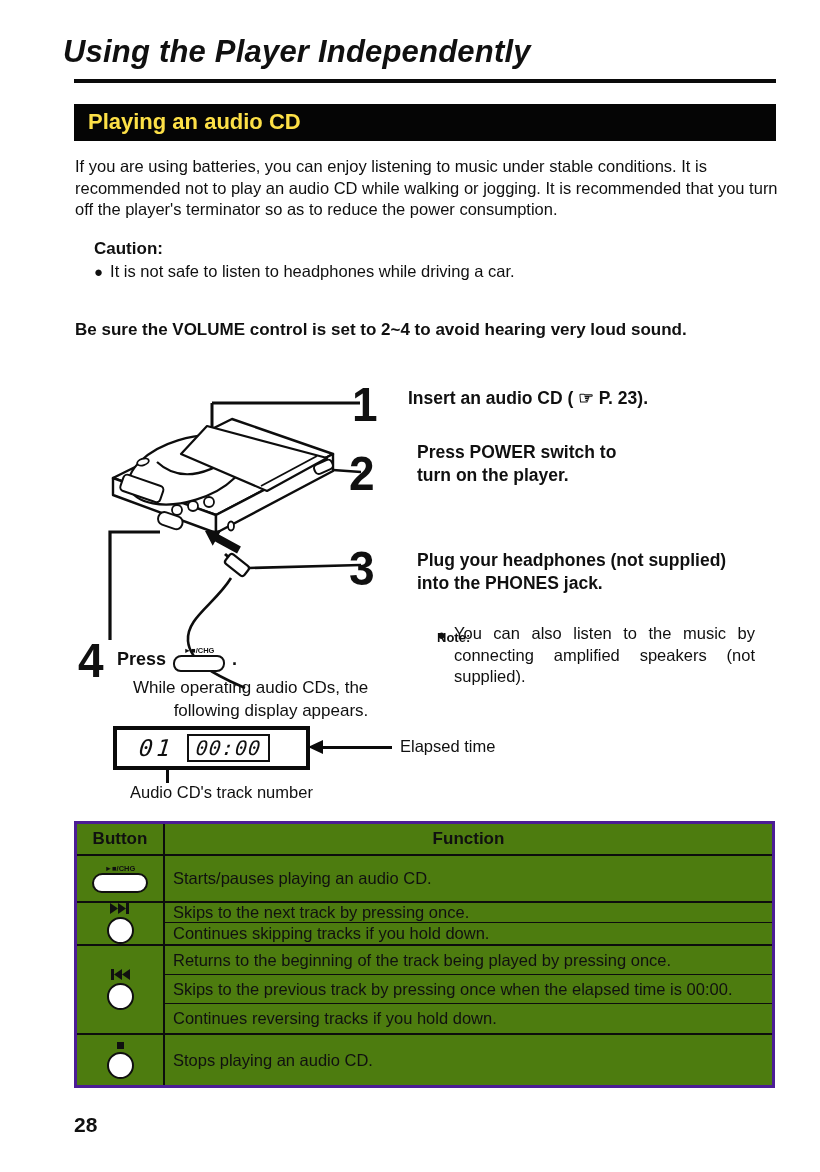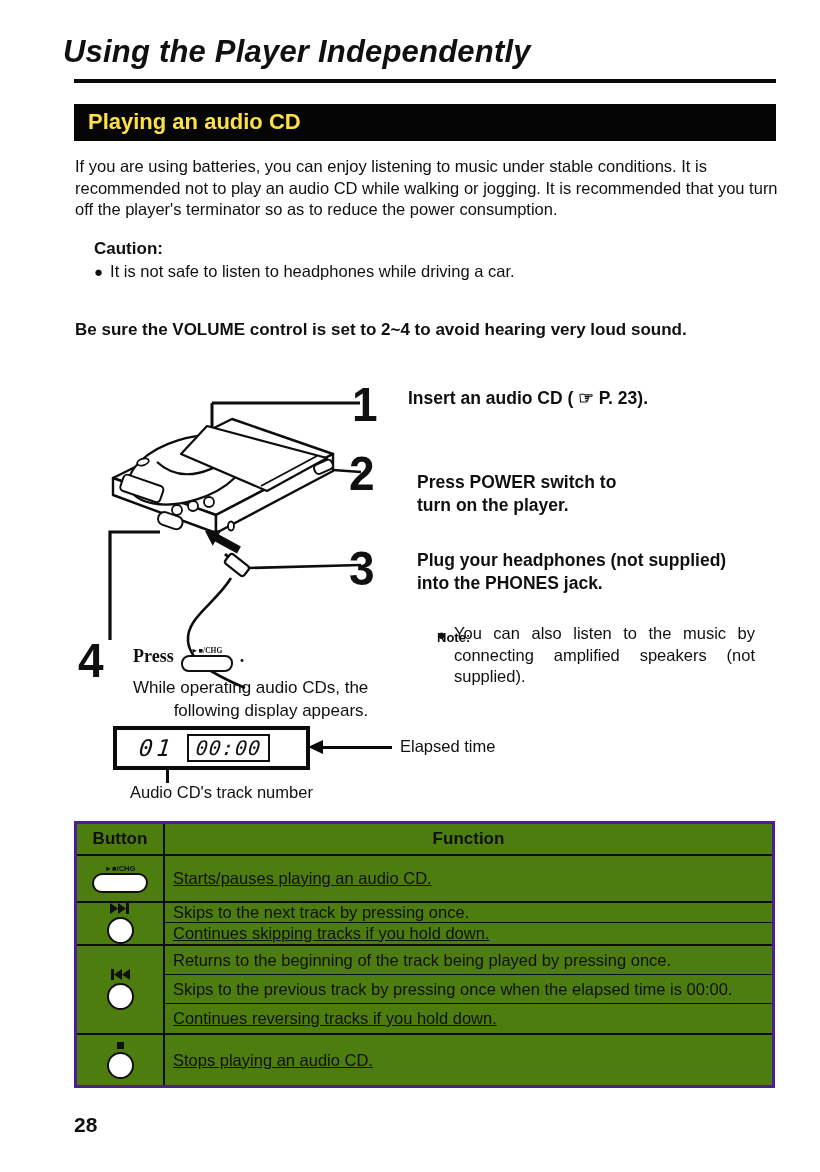--- a/index.html
+++ b/index.html
@@ -22,22 +22,22 @@
   .caution-h { left:94px; top:239px; font-size:17px; font-weight:bold; }
   .caution-line { left:94px; top:262px; font-size:16.5px; }
   .caution-line .bullet, .note-bullet-char { font-size:15px; margin-right:7px; }
   .volume-notice { left:75px; top:320px; font-size:17px; font-weight:bold; }
   .step-num { font-size:46px; font-weight:bold; line-height:1; transform:scaleY(1.05); }
   .step-text { font-size:17.5px; font-weight:bold; line-height:23px; }
   .note-h { left:437px; top:630px; font-size:13px; font-weight:bold; }
   .note-body { left:437px; top:623px; width:318px; font-size:16.5px; line-height:21.5px;
     text-align:justify; padding-left:17px; }
   .note-bullet-char { position:absolute; left:0; top:1px; }
-  .press-line { left:133px; top:646px; display:flex; align-items:flex-start; gap:7px;
-    font-size:18px; font-weight:bold;font-family:Liberation Serif, serif; }
+  .press-line { left:117px; top:646px; display:flex; align-items:center; gap:7px;
+    font-size:18px; font-weight:bold; }
   .s4-sub { left:133px; top:677px; font-size:17px; line-height:22.5px;text-align:right; }
   .pill-wrap { display:inline-flex; flex-direction:column; align-items:center; }
   .pill-label { font-size:7.5px; font-weight:bold; letter-spacing:0; line-height:9px;
     white-space:nowrap; }
   .pill { width:52px; height:17px; border:2px solid #101010; border-radius:8px;
     background:#fff; transform:skewX(-2deg); }
   .pill.big { width:56px; height:20px; border-radius:10px; }
   
   .lcd-box { left:113px; top:726px; width:197px; height:44px; border:4px solid #0a0a0a;
     display:flex; align-items:center; background:#fff; }
@@ -58,21 +58,21 @@
   .tbl-head { display:flex; height:32px; border-bottom:2px solid #0d0d0d;
     font-size:17px; font-weight:bold; }
   .col-btn { width:88px; flex-shrink:0; border-right:2px solid #0d0d0d;
     display:flex; align-items:center; justify-content:center; }
   .col-fn-head { flex:1; display:flex; align-items:center; justify-content:center; }
   .tbl-group { display:flex; border-bottom:2px solid #0d0d0d; }
   .tbl-group.last { border-bottom:none; }
   .fn-stack { flex:1; display:flex; flex-direction:column; }
   .fn-row { display:flex; align-items:center; padding-left:8px; font-size:16.5px;
     border-bottom:1.5px solid #0d0d0d; }
-  .fn-row.last { border-bottom:none;text-decoration:underline; }
+  .fn-row.last { border-bottom:none; }
   .h45 { height:45px; } .r28 { height:20px; } .r29 { height:29px; } .h50 { height:50px; }
   .icon-stack { display:flex; flex-direction:column; align-items:center; gap:3px; }
   .btn-circle { width:27px; height:27px; border:2.5px solid #101010; border-radius:50%;
     background:#fff; }
   .stop-square { width:7px; height:7px; background:#101010; }
   .page-num { left:74px; top:1113px; font-size:21px; font-weight:bold; }
   svg .ln { stroke:#0d0d0d; fill:none; }
 </style>
 </head>
 <body>
@@ -144,21 +144,21 @@
       <path class="ln" d="M166,196 C150,222 121,236 123,259 C125,283 158,296 180,306" stroke-width="2.6"></path>
     </g>
 
     <path class="ln" d="M95,150 L45,150 L45,258" stroke-width="3.2"></path>
   </svg>
 
   <div class="abs step-num" style="left:352px; top:381px;">1</div>
   <div class="abs step-text" style="left:408px; top:387px;">Insert an audio CD ( ☞ P. 23).</div>
 
   <div class="abs step-num" style="left:349px; top:450px;">2</div>
-  <div class="abs step-text" style="left:417px; top:471px;">
+  <div class="abs step-text" style="left:417px; top:441px;">
     <div>Press POWER switch to</div>
     <div>turn on the player.</div>
   </div>
 
   <div class="abs step-num" style="left:349px; top:545px;">3</div>
   <div class="abs step-text" style="left:417px; top:549px;">
     <div>Plug your headphones (not supplied)</div>
     <div>into the PHONES jack.</div>
   </div>
 

